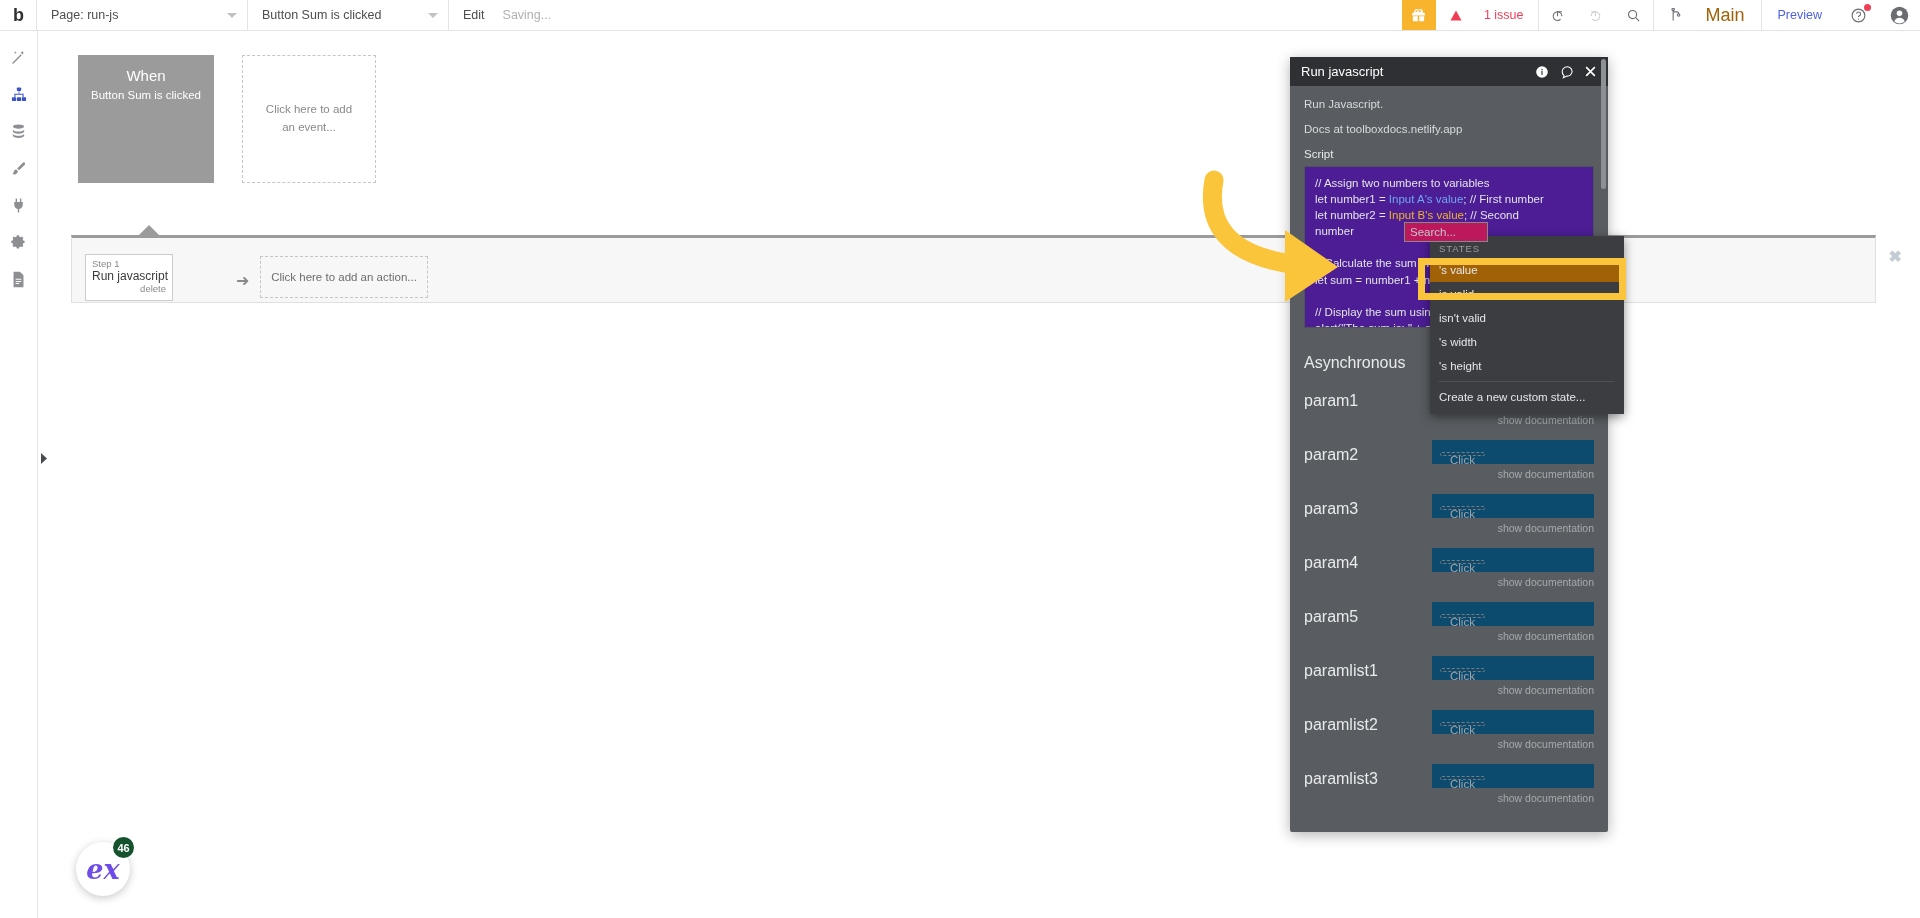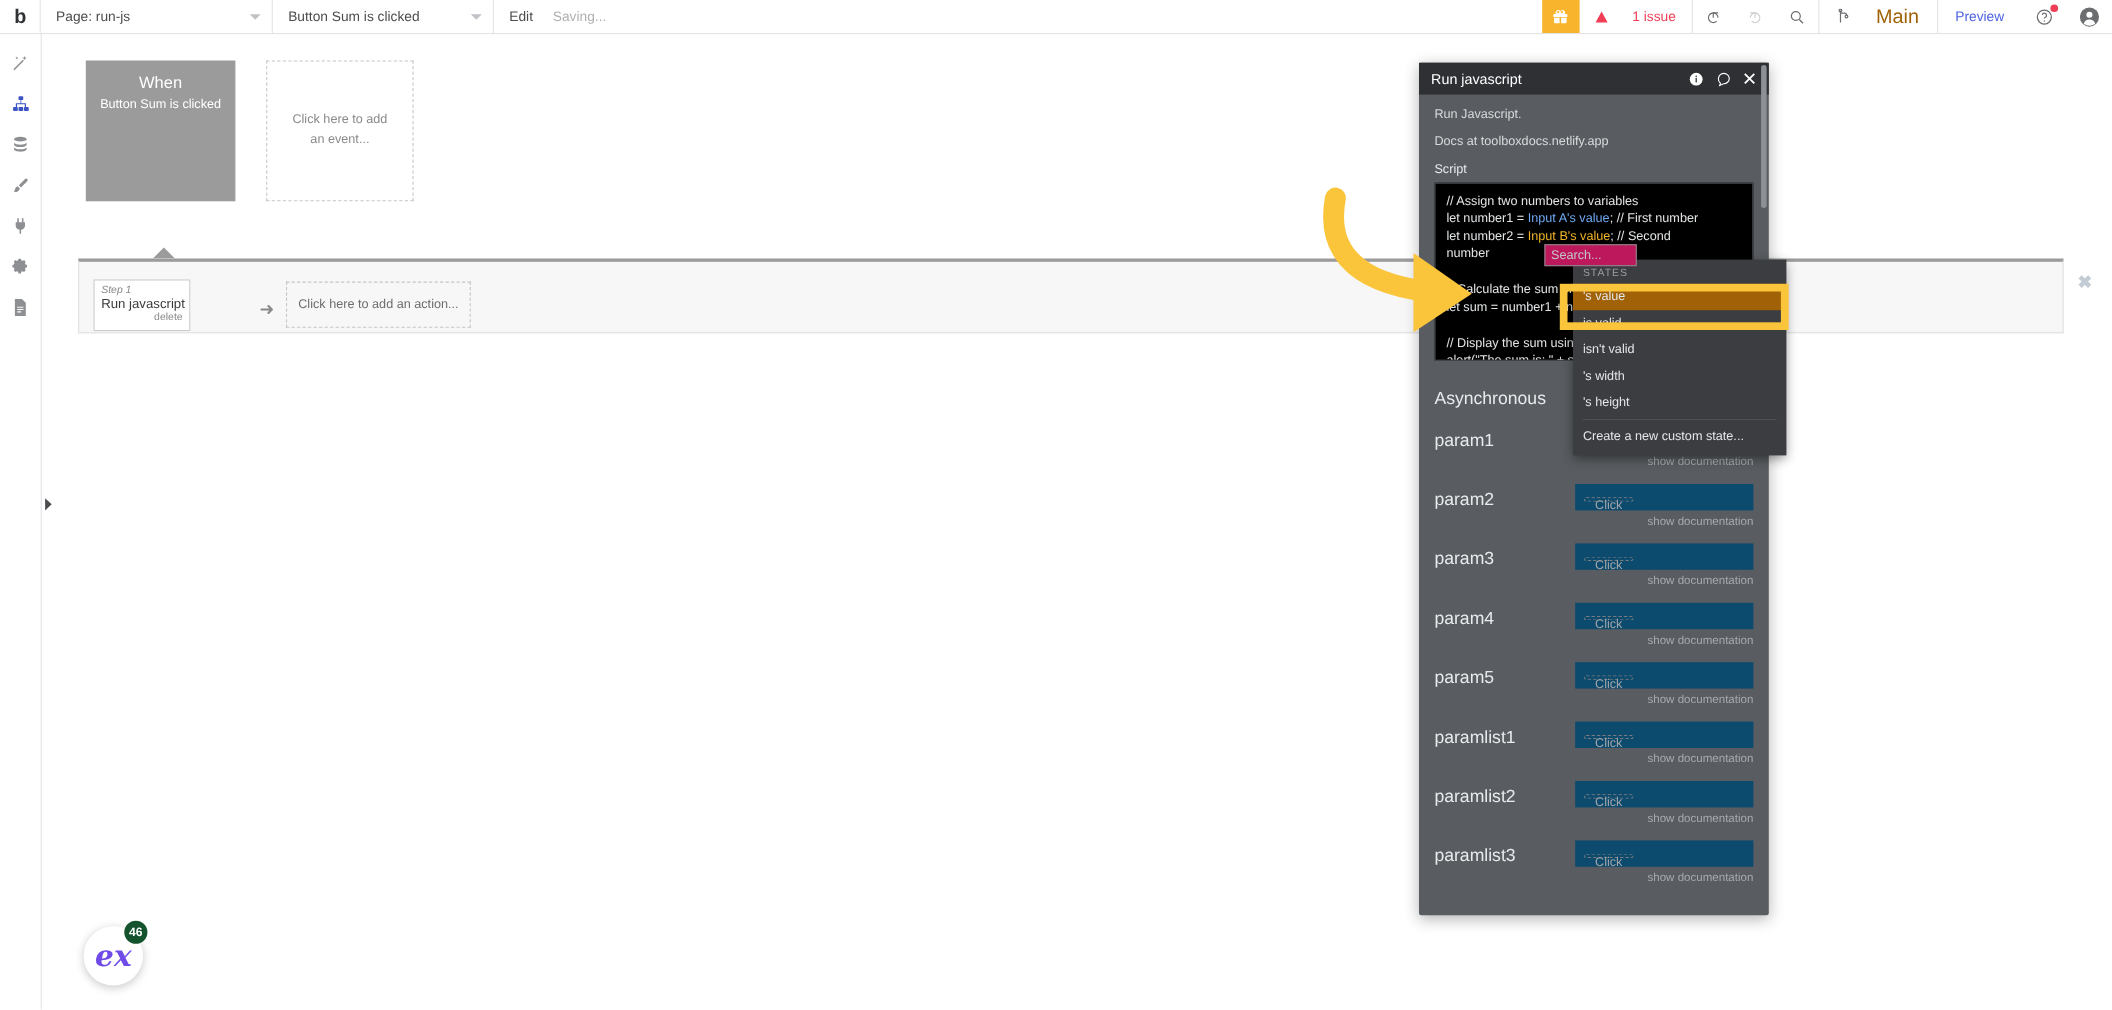--- a/index.html
+++ b/index.html
@@ -111,21 +111,21 @@
     border-right: 10px solid transparent; border-bottom: 10px solid #9b9b9b;
   }
   .wf-row {
     position: absolute; left: 33px; top: 204px; width: 1805px; height: 68px;
     background: #f7f7f7; border: 1px solid #e0e0e0; border-top: 3px solid #9b9b9b;
   }
   .wf-step {
     position: absolute; left: 47px; top: 223px; width: 88px; height: 47px;
     background: #ffffff; border: 1px solid #cccccc; cursor: pointer;
   }
-  .wf-step .s-num { font-size: 9.5px; color: #8a8a8c; padding: 3px 0 0 6px; font-style: italic; }
+  .wf-step .s-num { font-size: 9.5px; color: #8a8a8c; padding: 3px 0 0 6px; }
   .wf-step .s-name { font-size: 12px; color: #3b3b3d; padding: 0 0 0 6px; }
   .wf-step .s-del { font-size: 9.5px; color: #8a8a8c; text-align: right; padding-right: 6px; }
   .wf-arrow {
     position: absolute; left: 198px; top: 240px; font-size: 16px; color: #8a8a8c;
   }
   .wf-addaction {
     position: absolute; left: 222px; top: 225px; width: 168px; height: 42px;
     border: 1px dashed #c6c6c6; color: #6d6d70; font-size: 11.5px;
     display: flex; align-items: center; justify-content: center; cursor: pointer;
   }
@@ -165,21 +165,21 @@
   }
   .panel-hd .ptitle { font-size: 13px; flex: 1; }
   .panel-hd .picon { margin-left: 10px; cursor: pointer; display: flex; align-items: center; }
   .panel-body {
     position: relative; height: 746px; overflow: hidden; padding: 12px 14px 0 14px;
   }
   .p-desc { font-size: 11.5px; color: #d8dadc; margin-bottom: 13px; }
   .p-label { font-size: 11.5px; color: #e8eaec; margin-bottom: 6px; }
 
   .script-box {
-    background: #000000; border: 1px solid #4e5356; height: 162px;
+    background: #4c1d95; border: 1px solid #4e5356; height: 162px;
     padding: 8px 10px; font-size: 11.5px; line-height: 1.40;
     color: #e2e4e6; overflow: hidden; position: relative; cursor: text;
   }
   .script-box .cmt { color: #e2e4e6; }
   .script-box .dyn { color: #6ea8f0; }
   .script-box .dyn-o { color: #f0b429; }
   .script-line { white-space: pre; }
 
   
   .search-pop {

